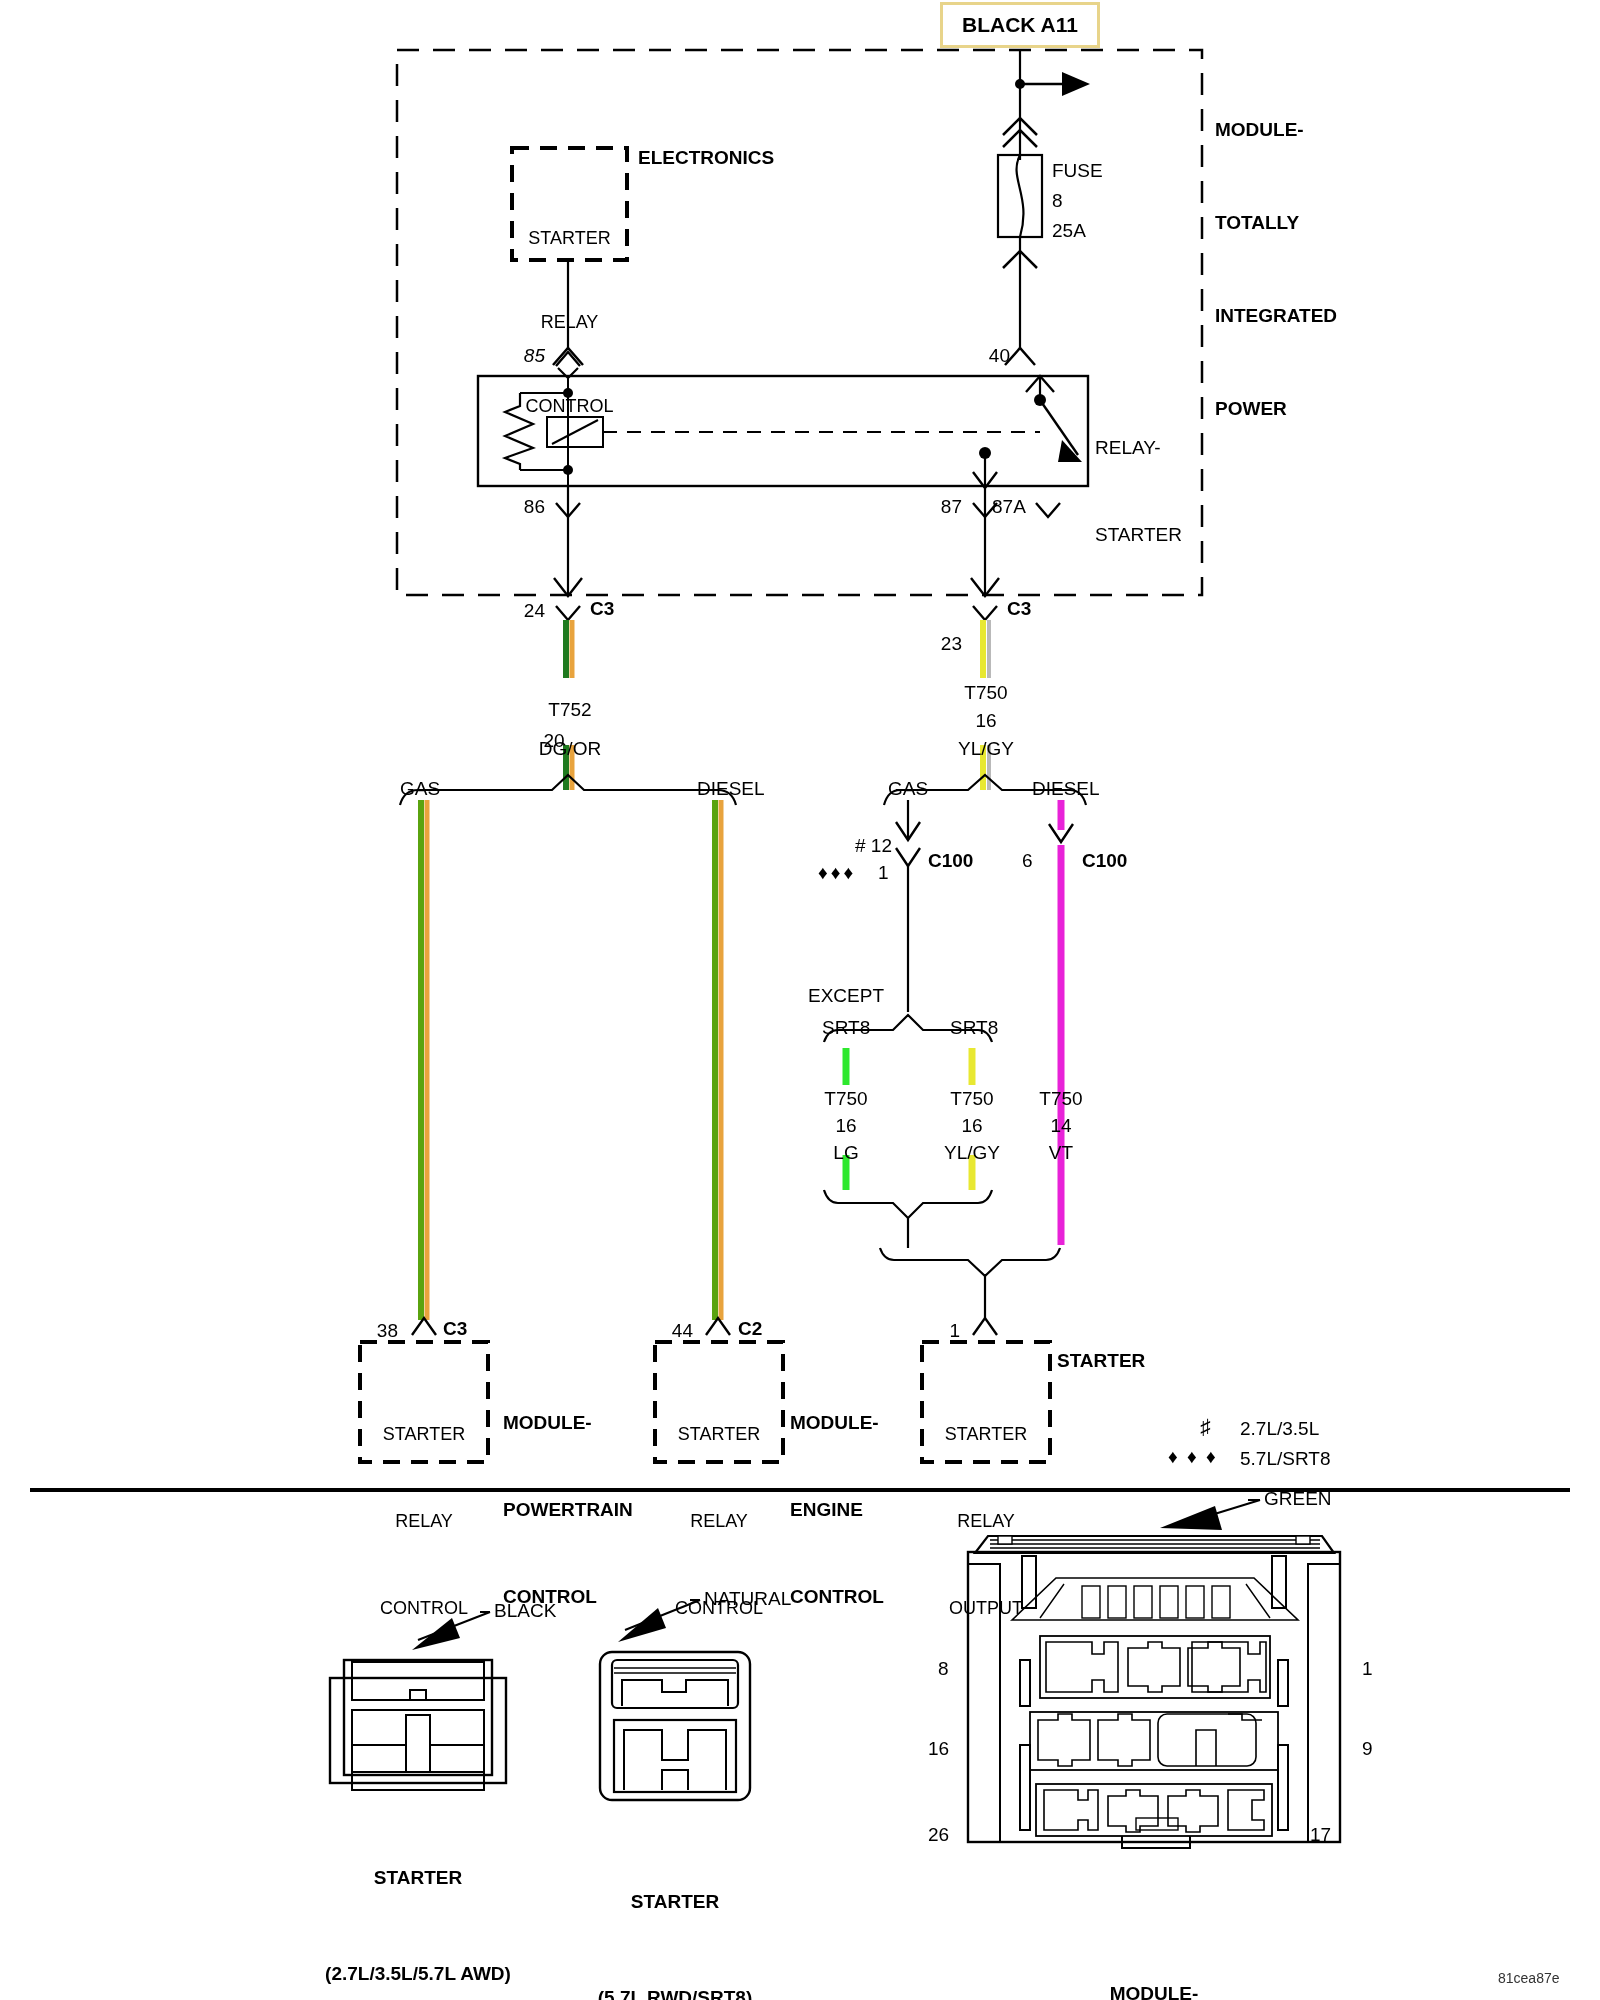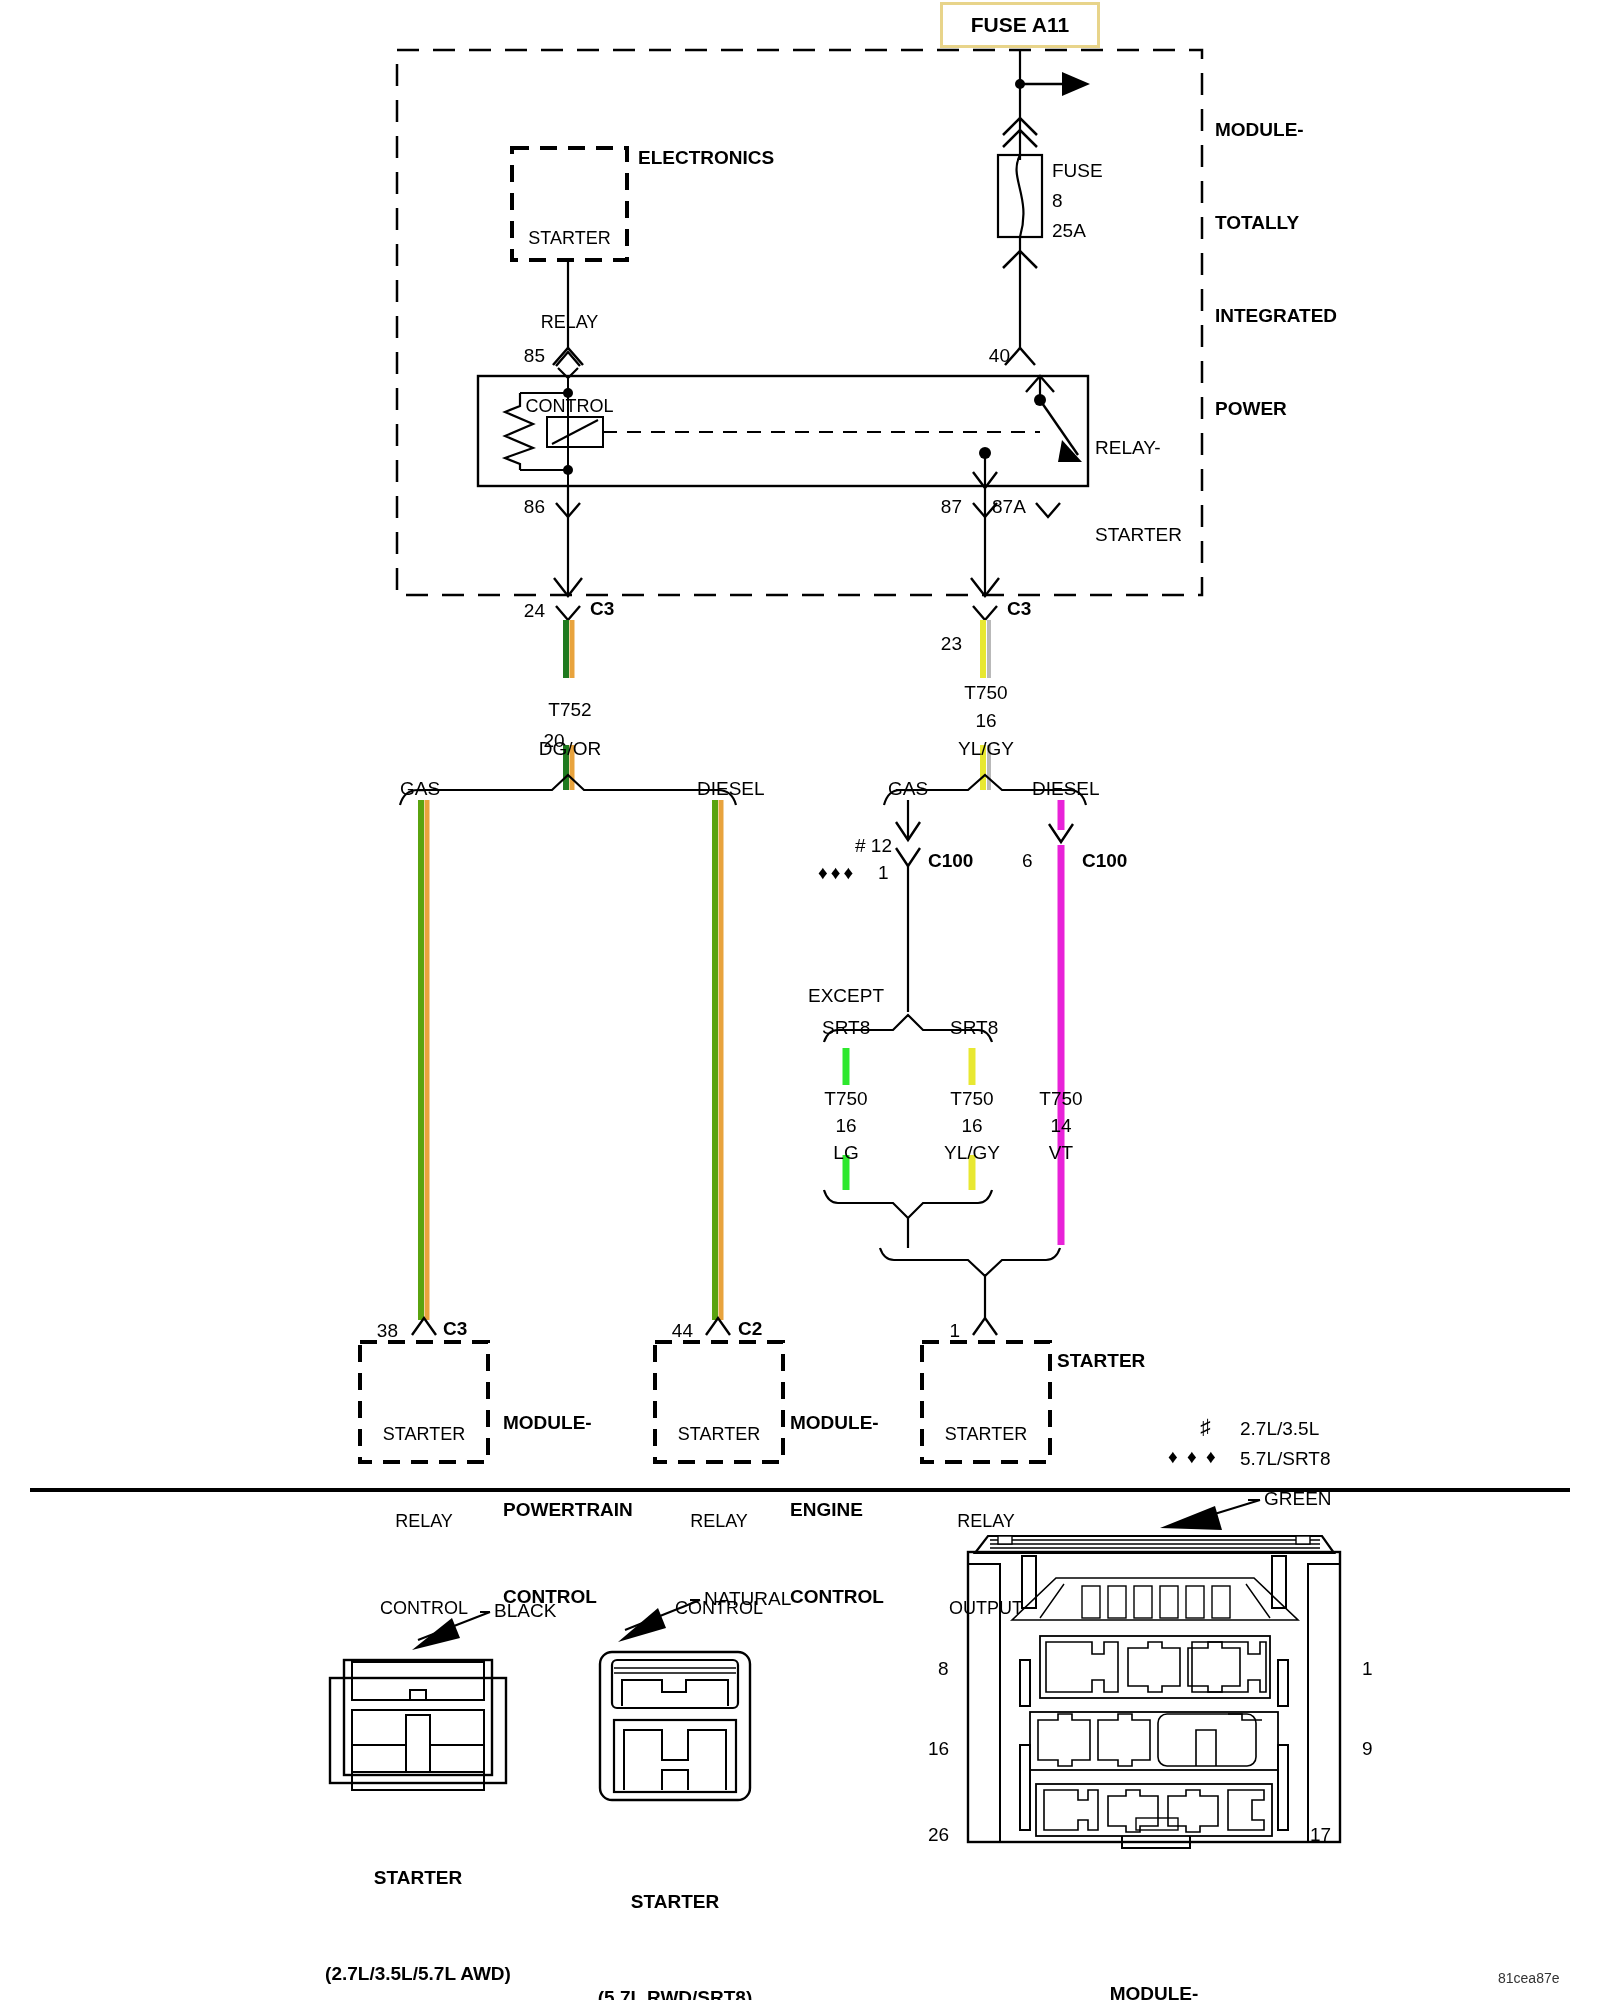--- a/index.html
+++ b/index.html
@@ -233,21 +233,21 @@
         <path d="M1108,1796 L1126,1796 L1126,1790 L1140,1790 L1140,1796 L1158,1796 L1158,1826 L1140,1826 L1140,1832 L1126,1832 L1126,1826 L1108,1826 Z"></path>
         <path d="M1168,1796 L1186,1796 L1186,1790 L1200,1790 L1200,1796 L1218,1796 L1218,1826 L1200,1826 L1200,1832 L1186,1832 L1186,1826 L1168,1826 Z"></path>
         <path d="M1228,1790 L1264,1790 L1264,1800 L1252,1800 L1252,1820 L1264,1820 L1264,1830 L1228,1830 Z"></path>
       </g>
       <rect x="1136" y="1818" width="42" height="12" fill="none" stroke="#000" stroke-width="1.4"></rect>
       <path d="M1122,1836 L1122,1848 L1190,1848 L1190,1836" fill="none" stroke="#000" stroke-width="2"></path>
     </g>
   </svg>
 
   <div class="battbox" style="left:940px; top:2px; width:160px; height:46px;">
-    <span>FUSE A11</span>
+    <span>BLACK A11</span>
   </div>
 
   <div class="lbl b" style="left:1215px; top:52px; line-height:31px;">
     <div>MODULE-</div>
     <div>TOTALLY</div>
     <div>INTEGRATED</div>
     <div>POWER</div>
   </div>
 
   <div class="lbl b" style="left:638px; top:147px;">ELECTRONICS</div>
@@ -255,21 +255,21 @@
   <div class="lbl c" style="left:512px; top:168px; width:115px; line-height:28px; font-size:18px;">
     <div>STARTER</div>
     <div>RELAY</div>
     <div>CONTROL</div>
   </div>
 
   <div class="lbl" style="left:1052px; top:160px;">FUSE</div>
   <div class="lbl" style="left:1052px; top:190px;">8</div>
   <div class="lbl" style="left:1052px; top:220px;">25A</div>
 
-  <div class="lbl r" style="left:505px; top:345px; width:40px;">85</div>
+  <div class="lbl r" style="left:505px; top:345px; width:40px;font-style:italic;">85</div>
   <div class="lbl r" style="left:970px; top:345px; width:40px;">40</div>
   <div class="lbl r" style="left:505px; top:496px; width:40px;">86</div>
   <div class="lbl r" style="left:922px; top:496px; width:40px;">87</div>
   <div class="lbl" style="left:992px; top:496px;">87A</div>
 
   <div class="lbl" style="left:1095px; top:375px; line-height:29px;">
     <div>RELAY-</div>
     <div>STARTER</div>
   </div>
 

